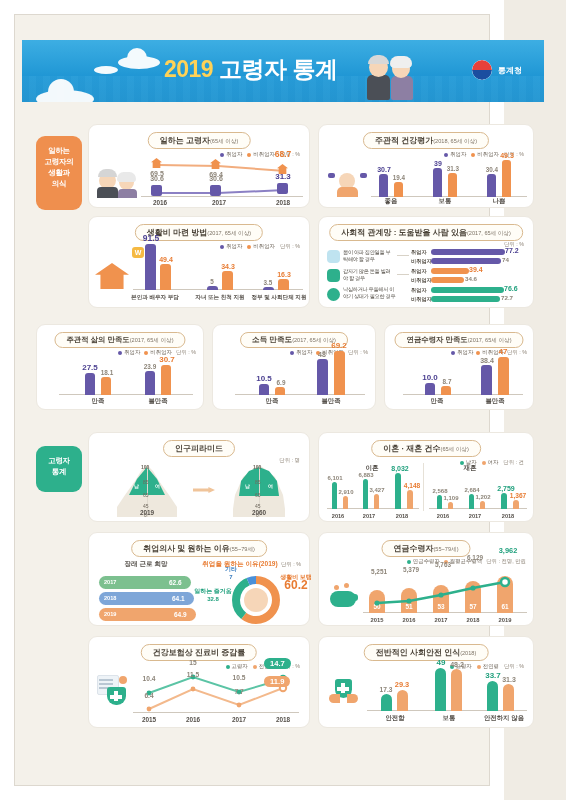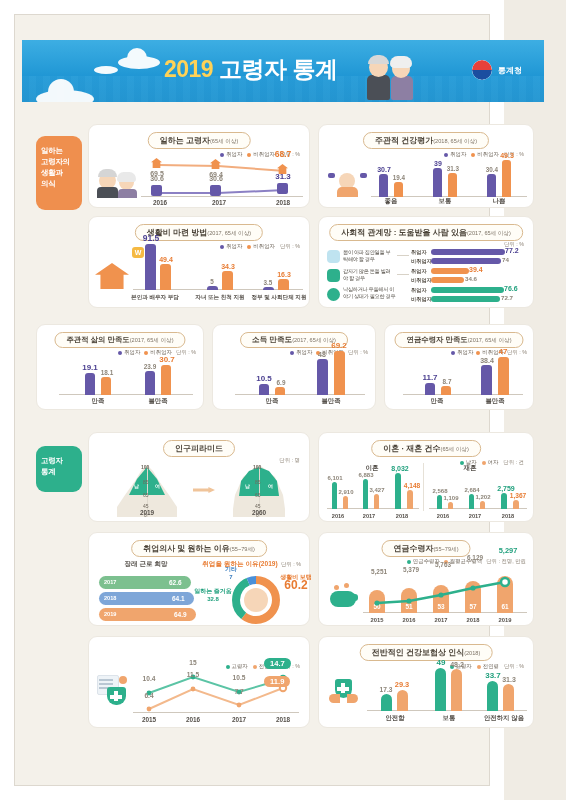--- a/index.html
+++ b/index.html
@@ -37,21 +37,21 @@
   .hair-w { position:absolute; left:23px; top:4px; width:22px; height:12px; background:#efefef; border-radius:11px 11px 6px 6px; }
   .body-w { position:absolute; left:24px; top:24px; width:22px; height:24px; background:#8d7fa3; border-radius:5px 5px 2px 2px; }
   .logo { position:absolute; right:22px; top:20px; display:flex; align-items:center; gap:6px; }
   .logo-mark { width:20px; height:20px; border-radius:50%; background:#fff; position:relative; overflow:hidden; }
   .logo-mark::before { content:""; position:absolute; left:0; top:0; width:20px; height:10px; background:#e8403a; border-radius:20px 20px 0 0;}
   .logo-mark::after { content:""; position:absolute; left:0; bottom:0; width:20px; height:10px; background:#1b4ea0; border-radius:0 0 20px 20px;}
   .logo-text { color:#fff; font-size:8px; font-weight:bold; }
 
   
   .sidetab { position:absolute; width:46px; border-radius:9px; color:#fff; font-size:7.5px;
-     line-height:11px; font-weight:bold; padding:9px 5px; text-align:left; letter-spacing:-0.3px; }
+     line-height:11px; font-weight:bold; padding:9px 5px; text-align:center; letter-spacing:-0.3px; }
   .sidetab.orange { background:#ef8f4e; left:36px; top:136px; height:74px; }
   .sidetab.green  { background:#2db08c; left:36px; top:446px; height:46px; }
 
   
   .card { position:absolute; background:#ffffff; border-radius:9px; border:1px solid #ece8e0; }
   .card-title { position:absolute; left:50%; transform:translateX(-50%); top:7px;
      border:1px solid #d9b98f; border-radius:11px; background:#fffdf7;
      padding:2px 11px; font-size:8px; font-weight:bold; color:#4a4237; white-space:nowrap; }
   .card-title .sub { font-size:5.6px; font-weight:normal; color:#7d7366; }
   .legend { position:absolute; right:9px; top:26px; font-size:5.4px; color:#6d6459; display:flex; gap:5px; align-items:center; }
@@ -275,21 +275,21 @@
     <div class="card-title" style="font-size:7.4px;">
       <span>주관적 삶의 만족도</span><span class="sub">(2017, 65세 이상)</span>
     </div>
     <div class="legend" style="right:7px;top:24px;gap:4px;">
       <span><i style="background:#6558a8"></i><span>취업자</span></span>
       <span><i style="background:#f0924e"></i><span>비취업자</span></span>
       <span class="unit">단위 : %</span>
     </div>
     <div class="axis" style="left:22px;bottom:14px;width:134px;"></div>
     <div class="bar pur" style="left:48px;bottom:14px;width:10px;height:22px;"></div>
-    <div class="val pur" style="left:38px;bottom:37px;width:30px;font-size:8px;">19.1</div>
+    <div class="val pur" style="left:38px;bottom:37px;width:30px;font-size:8px;">27.5</div>
     <div class="bar org" style="left:64px;bottom:14px;width:10px;height:18px;"></div>
     <div class="val grey" style="left:57px;bottom:33px;width:26px;font-size:6.4px;">18.1</div>
     <div class="bar pur" style="left:108px;bottom:14px;width:10px;height:24px;"></div>
     <div class="val grey" style="left:100px;bottom:39px;width:26px;font-size:6.4px;">23.9</div>
     <div class="bar org" style="left:124px;bottom:14px;width:10px;height:30px;"></div>
     <div class="val org" style="left:116px;bottom:45px;width:28px;font-size:8px;">30.7</div>
     <div class="xlab" style="left:42px;bottom:3px;width:38px;">만족</div>
     <div class="xlab" style="left:102px;bottom:3px;width:38px;">불만족</div>
   </div>
 
@@ -319,21 +319,21 @@
     <div class="card-title" style="font-size:7.4px;">
       <span>연금수령자 만족도</span><span class="sub">(2017, 65세 이상)</span>
     </div>
     <div class="legend" style="right:6px;top:24px;gap:3px;">
       <span><i style="background:#6558a8"></i><span>취업자</span></span>
       <span><i style="background:#f0924e"></i><span>비취업자</span></span>
       <span class="unit">단위 : %</span>
     </div>
     <div class="axis" style="left:18px;bottom:14px;width:120px;"></div>
     <div class="bar pur" style="left:40px;bottom:14px;width:10px;height:12px;"></div>
-    <div class="val pur" style="left:30px;bottom:27px;width:30px;font-size:8px;">11.7</div>
+    <div class="val pur" style="left:30px;bottom:27px;width:30px;font-size:8px;">10.0</div>
     <div class="bar org" style="left:56px;bottom:14px;width:10px;height:9px;"></div>
     <div class="val grey" style="left:50px;bottom:24px;width:24px;font-size:6.4px;">8.7</div>
     <div class="bar pur" style="left:96px;bottom:14px;width:11px;height:30px;"></div>
     <div class="val grey" style="left:88px;bottom:45px;width:28px;font-size:7px;">38.4</div>
     <div class="bar org" style="left:113px;bottom:14px;width:11px;height:38px;"></div>
     <div class="val org" style="left:104px;bottom:53px;width:28px;font-size:8px;">47</div>
     <div class="xlab" style="left:34px;bottom:3px;width:36px;">만족</div>
     <div class="xlab" style="left:92px;bottom:3px;width:36px;">불만족</div>
   </div>
 
@@ -501,29 +501,32 @@
       <circle cx="14" cy="26" r="2.6" fill="#2db08c"></circle>
       <circle cx="46" cy="24" r="2.6" fill="#2db08c"></circle>
       <circle cx="78" cy="18" r="2.6" fill="#2db08c"></circle>
       <circle cx="110" cy="11" r="2.6" fill="#2db08c"></circle>
       <circle cx="142" cy="5" r="4" fill="#fff" stroke="#2db08c" stroke-width="2.5"></circle>
     </svg>
     <div class="val grey" style="left:44px;bottom:50px;width:32px;font-size:6.4px;">5,251</div>
     <div class="val grey" style="left:76px;bottom:52px;width:32px;font-size:6.4px;">5,379</div>
     <div class="val grey" style="left:108px;bottom:57px;width:32px;font-size:6.4px;">5,763</div>
     <div class="val grey" style="left:140px;bottom:64px;width:32px;font-size:6.4px;">6,129</div>
-    <div class="val teal" style="left:172px;bottom:70px;width:34px;font-size:7.4px;">5,297</div>
+    <div class="val teal" style="left:172px;bottom:70px;width:34px;font-size:7.4px;">3,962</div>
     <div class="xlab" style="left:42px;bottom:2px;width:32px;font-size:5.8px;">2015</div>
     <div class="xlab" style="left:74px;bottom:2px;width:32px;font-size:5.8px;">2016</div>
     <div class="xlab" style="left:106px;bottom:2px;width:32px;font-size:5.8px;">2017</div>
     <div class="xlab" style="left:138px;bottom:2px;width:32px;font-size:5.8px;">2018</div>
     <div class="xlab" style="left:170px;bottom:2px;width:32px;font-size:5.8px;">2019</div>
   </div>
 
   <div class="card" style="left:88px; top:636px; width:222px; height:92px;">
+    <div class="card-title">
+      <span>건강보험상 진료비 증감률</span>
+    </div>
     <div class="legend">
       <span><i style="background:#2db08c"></i><span>고령자</span></span>
       <span><i style="background:#f0a56d"></i><span>전연령</span></span>
       <span class="unit">단위 : %</span>
     </div>
     <div style="position:absolute;left:8px;bottom:22px;width:34px;height:30px;">
       <div style="position:absolute;left:0;top:0;width:22px;height:20px;background:#eef3f7;border:1px solid #dce3ea;border-radius:2px;"></div>
       <div style="position:absolute;left:2px;top:4px;width:14px;height:1.5px;background:#b9c7d3;"></div>
       <div style="position:absolute;left:2px;top:8px;width:14px;height:1.5px;background:#b9c7d3;"></div>
       <div style="position:absolute;left:2px;top:12px;width:10px;height:1.5px;background:#b9c7d3;"></div>
@@ -554,21 +557,21 @@
     <div class="val grey" style="left:136px;bottom:32px;width:28px;font-size:6.6px;">7.7</div>
     <div style="position:absolute;left:175px;bottom:40px;background:#f0a56d;color:#fff;font-size:7.6px;font-weight:bold;border-radius:8px;padding:1px 6px;">11.9</div>
     <div class="xlab" style="left:44px;bottom:4px;width:32px;">2015</div>
     <div class="xlab" style="left:88px;bottom:4px;width:32px;">2016</div>
     <div class="xlab" style="left:134px;bottom:4px;width:32px;">2017</div>
     <div class="xlab" style="left:178px;bottom:4px;width:32px;">2018</div>
   </div>
 
   <div class="card" style="left:318px; top:636px; width:216px; height:92px;">
     <div class="card-title">
-      <span>전반적인 건강보험상 인식</span><span class="sub">(2018)</span>
+      <span>전반적인 사회안전 인식</span><span class="sub">(2018)</span>
     </div>
     <div class="legend">
       <span><i style="background:#2db08c"></i><span>고령자</span></span>
       <span><i style="background:#f0a56d"></i><span>전연령</span></span>
       <span class="unit">단위 : %</span>
     </div>
     <div style="position:absolute;left:8px;bottom:22px;width:32px;height:26px;">
       <div style="position:absolute;left:8px;top:0;width:17px;height:19px;background:#2db08c;border-radius:3px 3px 9px 9px;"></div>
       <div style="position:absolute;left:14px;top:4px;width:4px;height:10px;background:#fff;"></div>
       <div style="position:absolute;left:10px;top:8px;width:12px;height:4px;background:#fff;"></div>

